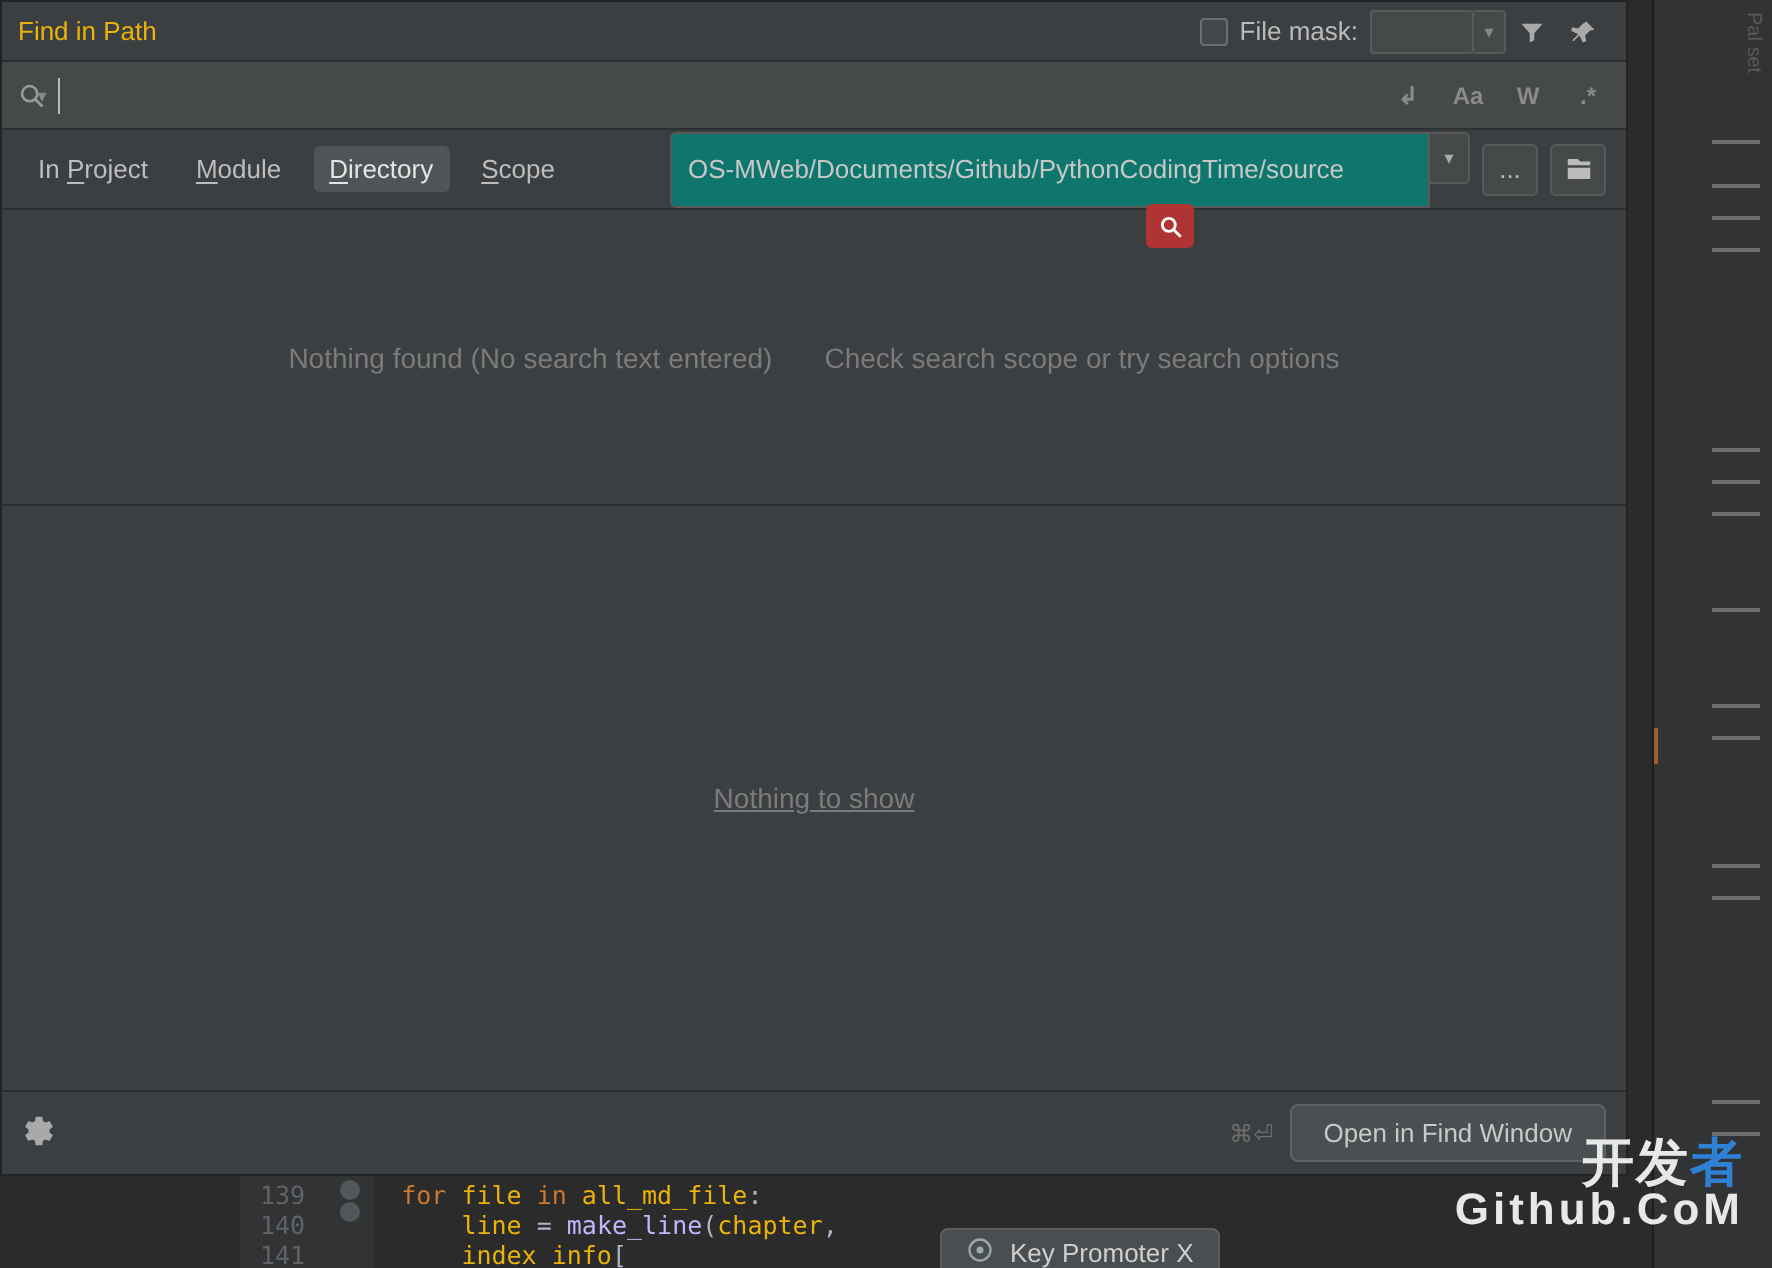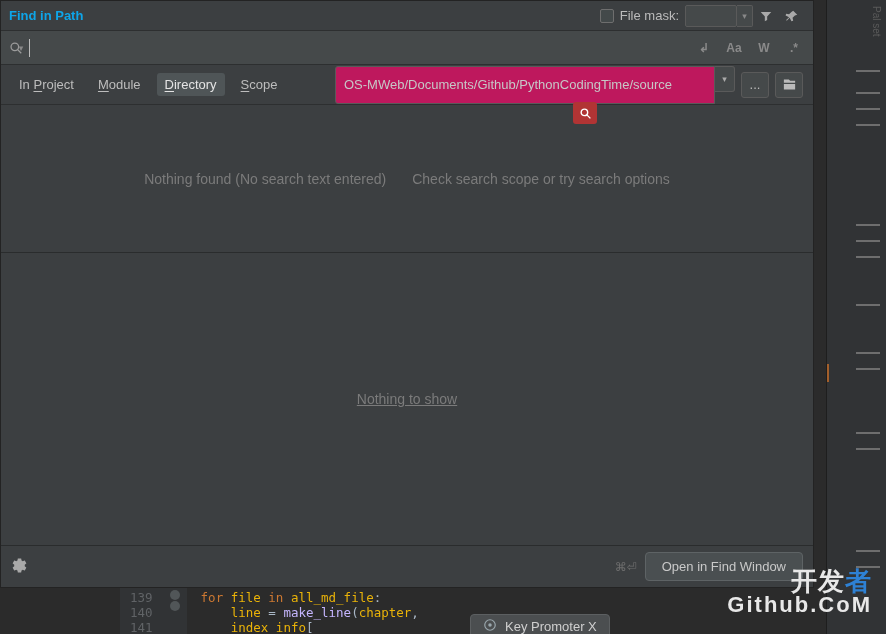--- a/index.html
+++ b/index.html
@@ -30,21 +30,21 @@
     background: #3c3f41;
     border: 1px solid #232323;
     display: flex; flex-direction: column;
   }
   .titlebar {
     height: 30px; background: #3c3f41;
     display: flex; align-items: center;
     padding: 0 8px;
     border-bottom: 1px solid #2d2f30;
   }
-  .titlebar .title { font-weight: 700; color: #0ea5e9; }
+  .titlebar .title { font-weight: 400; color: #eab308; }
   .titlebar .spacer { flex: 1; }
   .filemask-wrap { display: flex; align-items: center; gap: 6px; }
   .checkbox {
     width: 14px; height: 14px; border: 1px solid #6e6e6e; border-radius: 2px;
     background: #43494a;
   }
   .filemask-input {
     width: 52px; height: 22px; background: #45494a; border: 1px solid #5a5a5a;
     border-radius: 2px;
   }
@@ -82,21 +82,21 @@
     border-bottom: 1px solid #2d2f30;
   }
   .tab {
     padding: 4px 8px; border-radius: 3px; cursor: pointer; color: #bdbdbd;
     font-size: 13px;
   }
   .tab.selected { background: #4f5557; color: #e4e4e4; }
   .tab u { text-decoration: underline; text-underline-offset: 2px; }
   .path-wrap { margin-left: auto; display: flex; align-items: center; gap: 6px; }
   .path-field {
-    width: 380px; height: 26px; background: #be185d; border: 1px solid #5a5a5a;
+    width: 380px; height: 26px; background: #0f766e; border: 1px solid #5a5a5a;
     border-radius: 3px 0 0 3px;
     display:flex;align-items:center;padding:18px 8px;color:#c7c7c7;font-size:13px;
     overflow:hidden;white-space:nowrap;
   }
   .path-dd {
     width: 20px;height:26px;border:1px solid #5a5a5a;border-left:none;background:#45494a;
     display:flex;align-items:center;justify-content:center;color:#aaa;font-size:9px;border-radius:0 3px 3px 0;
   }
   .sq-btn {
     width: 28px;height:26px;border:1px solid #5a5a5a;background:#45494a;border-radius:3px;

